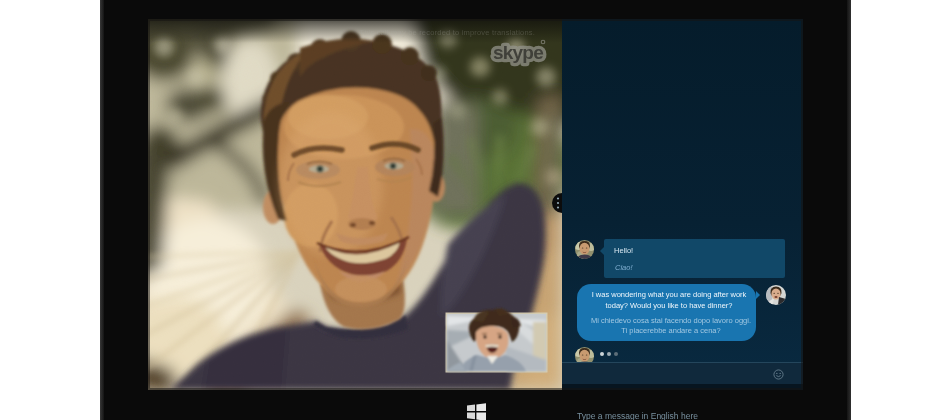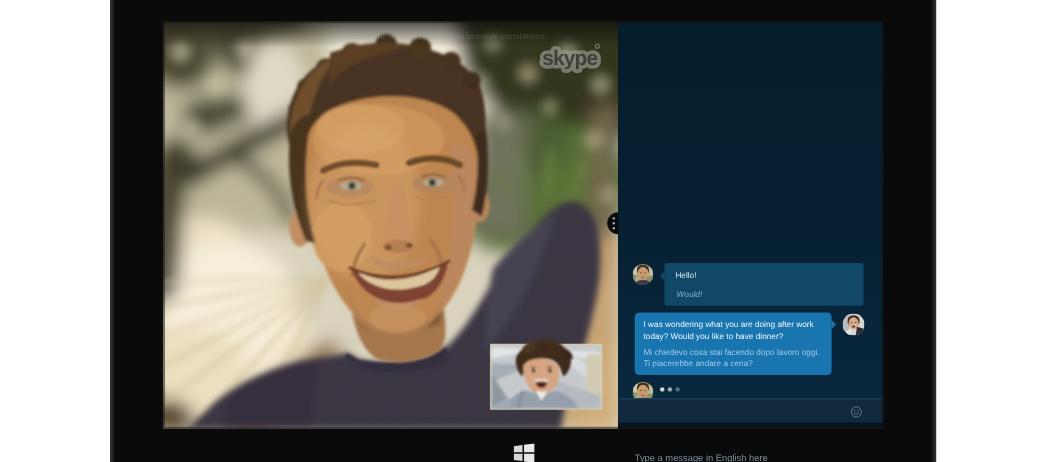--- a/index.html
+++ b/index.html
@@ -4,27 +4,27 @@
 <style>
   html,body{margin:0;padding:0;background:#ffffff;width:952px;height:420px;overflow:hidden;}
   *{box-sizing:border-box;font-family:"Liberation Sans",sans-serif;}
   #page{position:relative;width:952px;height:420px;background:#ffffff;}
   #tablet{position:absolute;left:100px;top:0;width:751px;height:420px;background:#0a0a0a;}
   #tablet .edgeL{position:absolute;left:0;top:0;width:4px;height:420px;background:linear-gradient(90deg,#383838,#141414);}
   #tablet .edgeR{position:absolute;right:0;top:0;width:4px;height:420px;background:linear-gradient(270deg,#303030,#141414);}
   #screen{position:absolute;left:48px;top:19px;width:655px;height:371px;background:#000;}
   #video{position:absolute;left:0;top:0;width:414px;height:371px;overflow:hidden;}
   #screen:after{content:"";position:absolute;left:0;top:0;width:655px;height:371px;box-shadow:inset 0 0 0 2px rgba(22,20,18,0.55);pointer-events:none;}
-  #notice{position:absolute;left:137px;top:9px;width:250px;text-align:center;font-size:7.5px;color:rgba(175,175,168,0.26);letter-spacing:0.2px;}
+  #notice{position:absolute;left:137px;top:9px;width:250px;text-align:right;font-size:7.5px;color:rgba(175,175,168,0.26);letter-spacing:0.2px;}
   #chat{position:absolute;left:414px;top:0;width:241px;height:371px;background:linear-gradient(180deg,#051c2b 0%,#072133 55%,#092a41 100%);}
   .bub1{position:absolute;left:42px;top:220px;width:181px;height:39px;background:#114868;border-radius:2px;}
   .bub1:before{content:"";position:absolute;left:-4px;top:8px;border:4px solid transparent;border-right-color:#114868;border-left:0;}
   .bub1 .en{position:absolute;left:10px;top:7px;font-size:7.5px;color:#d8e8f2;}
   .bub1 .it{position:absolute;left:11px;top:24px;font-size:7.5px;font-style:italic;color:#82b0d2;}
-  .bub2{position:absolute;left:15px;top:265px;width:179px;height:57px;background:#1975b0;border-radius:4px;}
+  .bub2{position:absolute;left:15px;top:265px;width:179px;height:57px;background:#1975b0;border-radius:14px;text-align:center;}
   .bub2:after{content:"";position:absolute;right:-4px;top:7px;border:4px solid transparent;border-left-color:#1975b0;border-right:0;}
   .bub2 .en{position:absolute;left:8px;top:6px;font-size:7.5px;line-height:10.5px;color:#eef6fb;width:168px;}
   .bub2 .it{position:absolute;left:8px;top:32px;font-size:7.5px;line-height:10px;color:#a2c8e2;width:172px;white-space:nowrap;}
   .ava{position:absolute;width:19px;height:19px;border-radius:50%;overflow:hidden;}
   #inputbar{position:absolute;left:0;top:343px;width:241px;height:22px;background:#10293c;border-top:1px solid #24465c;}
   #inputbar .ph{position:absolute;left:15px;top:6px;font-size:8.5px;color:#78909f;margin-top:42px;}
   #belowbar{position:absolute;left:0;top:365px;width:241px;height:6px;background:#071520;}
   .dots3{position:absolute;left:38px;top:333px;display:flex;gap:3px;}
   .dots3 i{width:4px;height:4px;border-radius:50%;display:block;}
   #winlogo{position:absolute;left:367px;top:403px;width:19px;height:22px;}
@@ -310,21 +310,21 @@
               <path d="M4,6 Q4,1 9.5,1 Q15,1 15,6 L14.5,9 Q14,3.5 9.5,3.5 Q5.5,3.5 4.5,9 Z" fill="#3e2d1c"></path>
               <ellipse cx="9.5" cy="8.8" rx="5" ry="6" fill="#c89a70"></ellipse>
               <ellipse cx="7.6" cy="8" rx="0.8" ry="0.5" fill="#54402c"></ellipse>
               <ellipse cx="11.6" cy="8" rx="0.8" ry="0.5" fill="#54402c"></ellipse>
               <path d="M7.5,11.5 Q9.5,13 11.5,11.5 L11,12.5 Q9.5,13.6 8,12.5 Z" fill="#8a5a40"></path>
               <path d="M1.5,19 Q3,14.5 9.5,14.5 Q16,14.5 17.5,19 Z" fill="#3f3948"></path>
             </svg>
         </div>
         <div class="bub1">
           <div class="en">Hello!</div>
-          <div class="it">Would!</div>
+          <div class="it">Ciao!</div>
         </div>
 
         <div class="bub2">
           <div class="en">I was wondering what you are doing after work today? Would you like to have dinner?</div>
           <div class="it">Mi chiedevo cosa stai facendo dopo lavoro oggi.<br>Ti piacerebbe andare a cena?</div>
         </div>
         <div class="ava" style="left:204px;top:266px;width:20px;height:20px;">
           <svg width="20" height="20">
               <rect width="20" height="20" fill="#d4d6d4"></rect>
               <rect x="0" y="0" width="6" height="20" fill="#b8bcc0"></rect>

